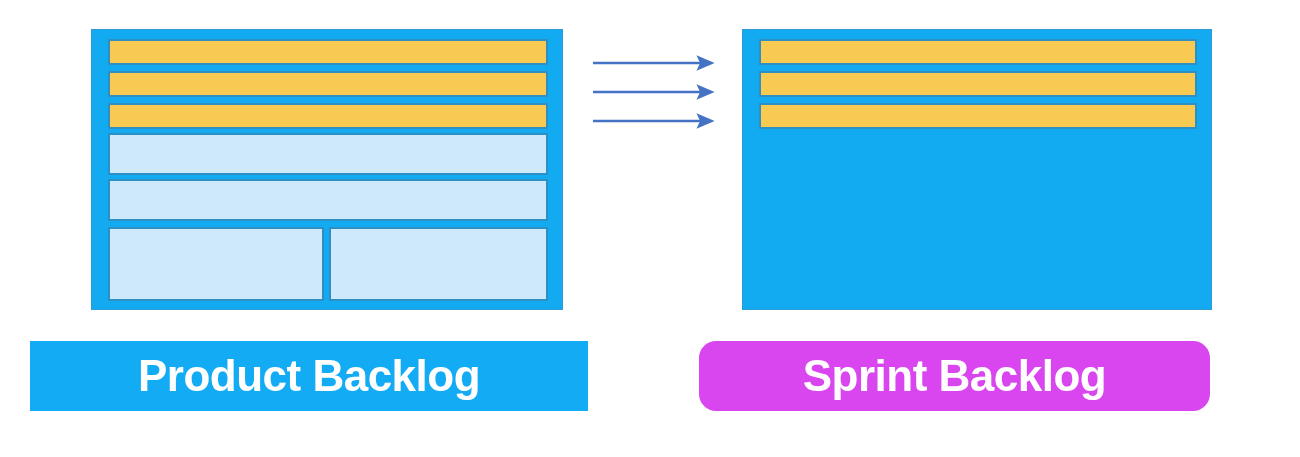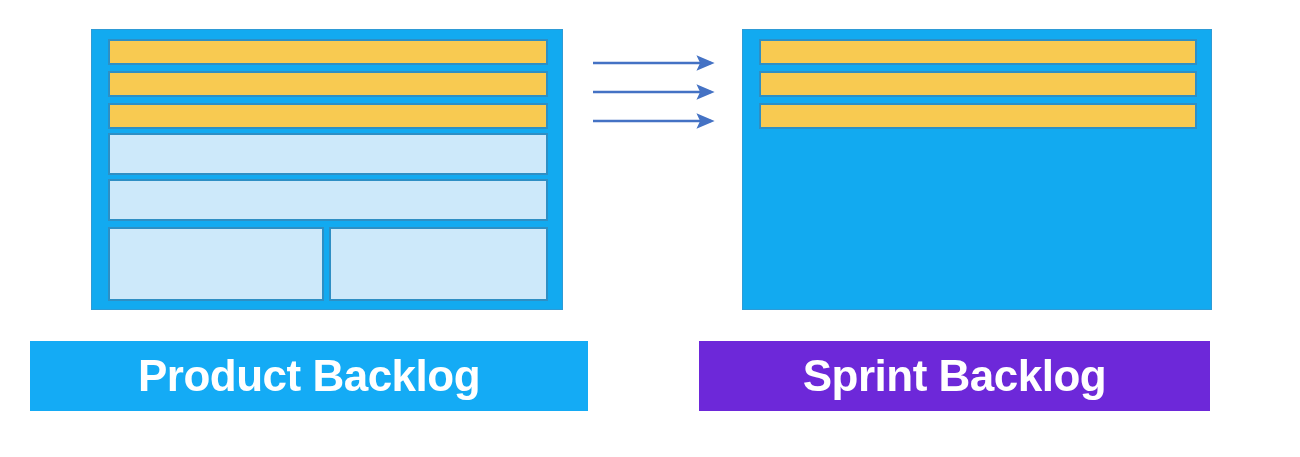--- a/index.html
+++ b/index.html
@@ -136,17 +136,17 @@
 
     <div id="sb-card-0" class="card yellow" style="border-color: rgb(46, 143, 196); background: rgb(248, 202, 81);"></div>
     <div id="sb-card-1" class="card yellow" style="border-color: rgb(46, 143, 196); background: rgb(248, 202, 81);"></div>
     <div id="sb-card-2" class="card yellow" style="border-color: rgb(46, 143, 196); background: rgb(248, 202, 81);"></div>
   </div>
 
   <div id="product-label-bar" class="label-bar" style="background: rgb(20, 171, 245); color: rgb(255, 255, 255); align-items: center;">
     <span class="label-text">Product Backlog</span>
   </div>
 
-  <div id="sprint-label-bar" class="label-bar" style="background: #6d28d9; color: rgb(255, 255, 255);">
+  <div id="sprint-label-bar" class="label-bar" style="background: #d946ef; color: rgb(255, 255, 255); border-radius: 17px;">
     <span class="label-text">Sprint Backlog</span>
   </div>
 
 </div>
 
 </body></html>

